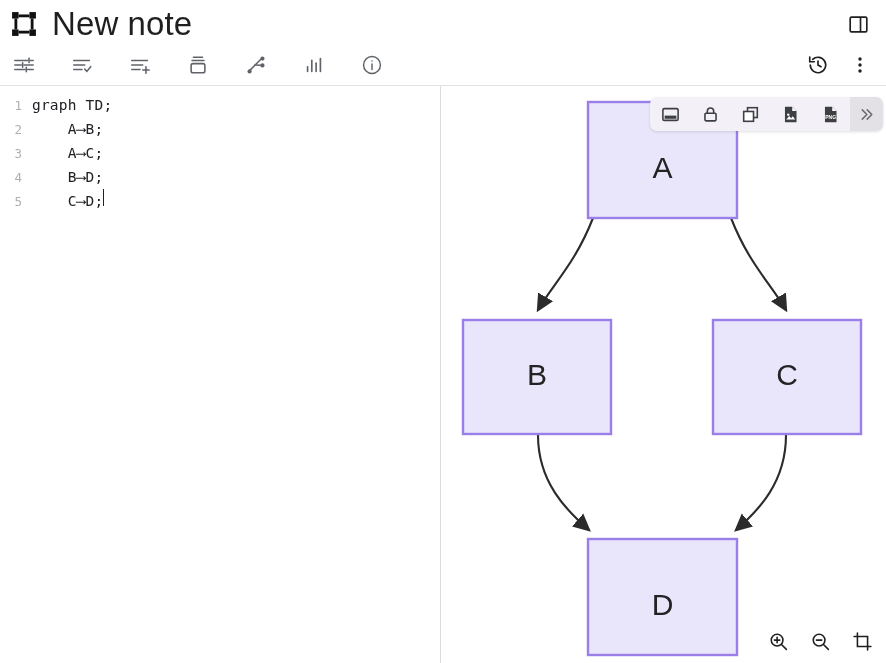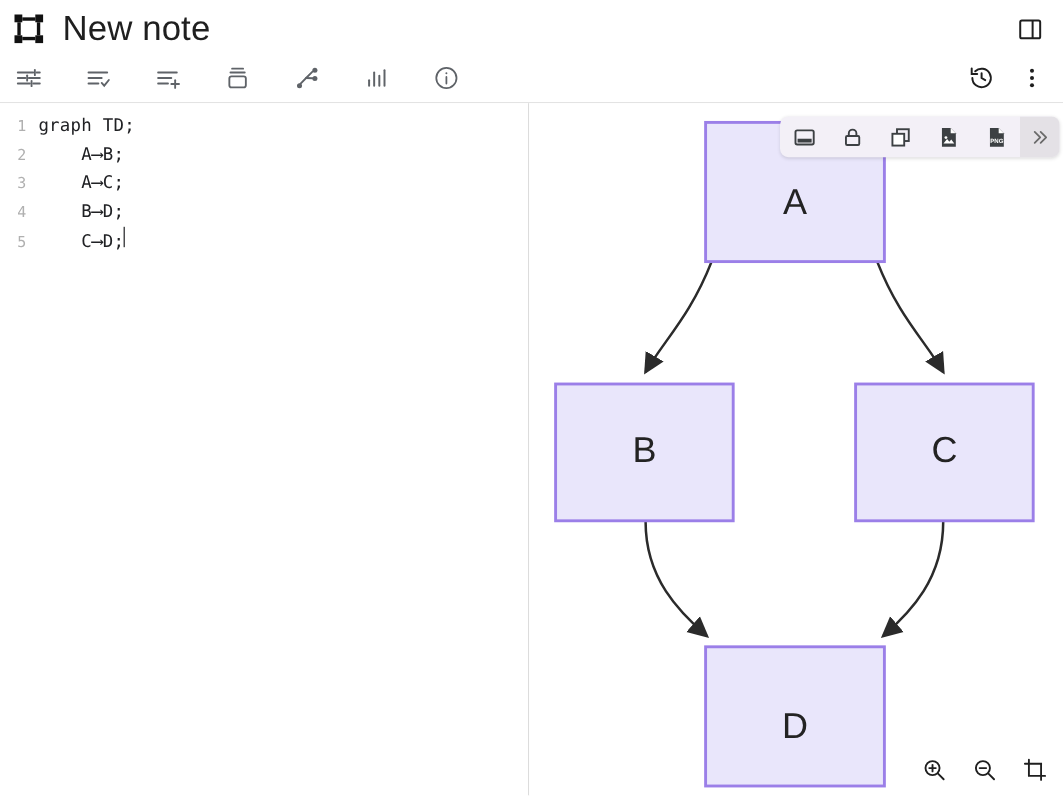--- a/index.html
+++ b/index.html
@@ -16,21 +16,21 @@
     position: absolute; top: 0; left: 0; width: 886px; height: 48px;
     display: flex; align-items: center; background: #fff;
   }
   .app-logo {
     margin-left: 8px; width: 32px; height: 32px;
     display: flex; align-items: center; justify-content: center;
     flex: 0 0 auto;
   }
   .note-title {
     margin-left: 12px;
-    font-size: 29px; font-weight: 400; color: #1f1f1f;
+    font-size: 33px; font-weight: 400; color: #1f1f1f;
     letter-spacing: 0.1px; line-height: 32px;
     white-space: nowrap;
   }
   .titlebar-spacer { flex: 1 1 auto; }
   .panel-toggle {
     width: 40px; height: 40px; margin-right: 8px;
     display: flex; align-items: center; justify-content: center;
     border-radius: 6px; cursor: pointer;
   }
 

